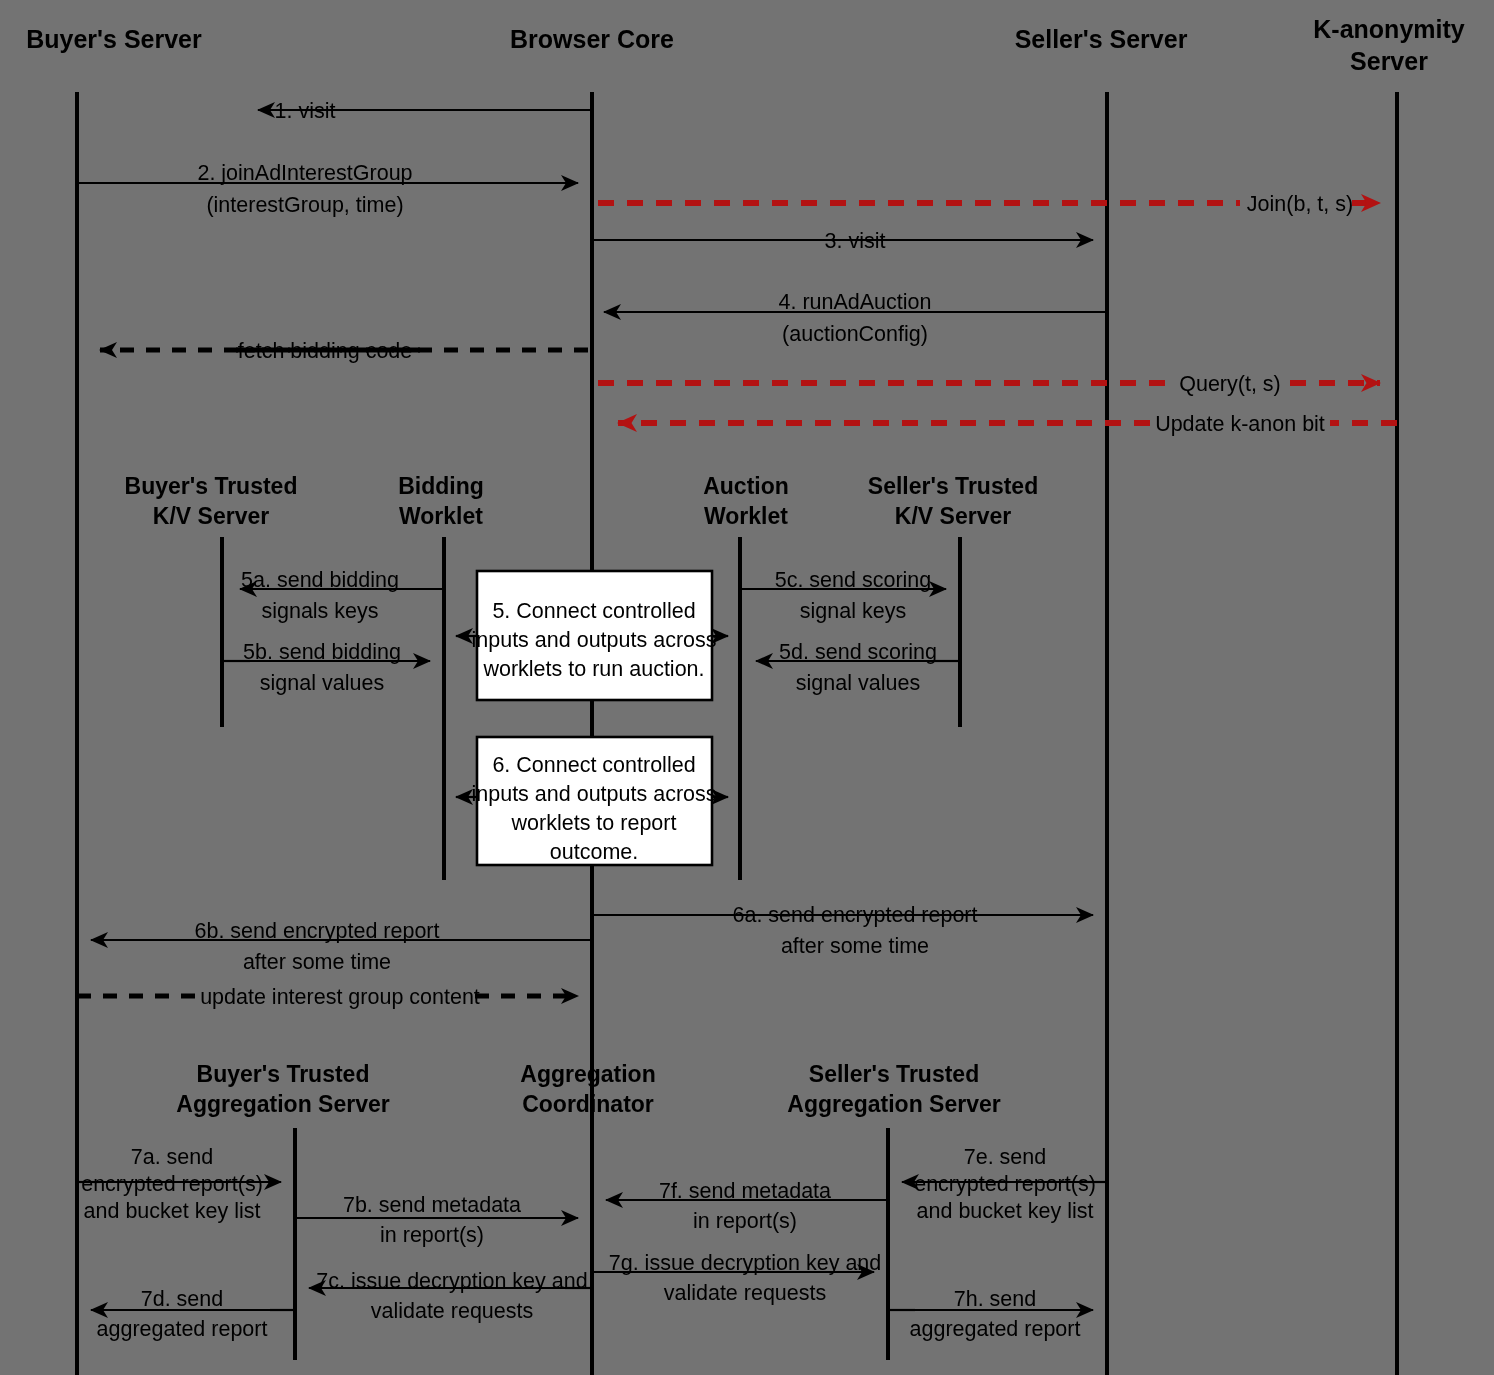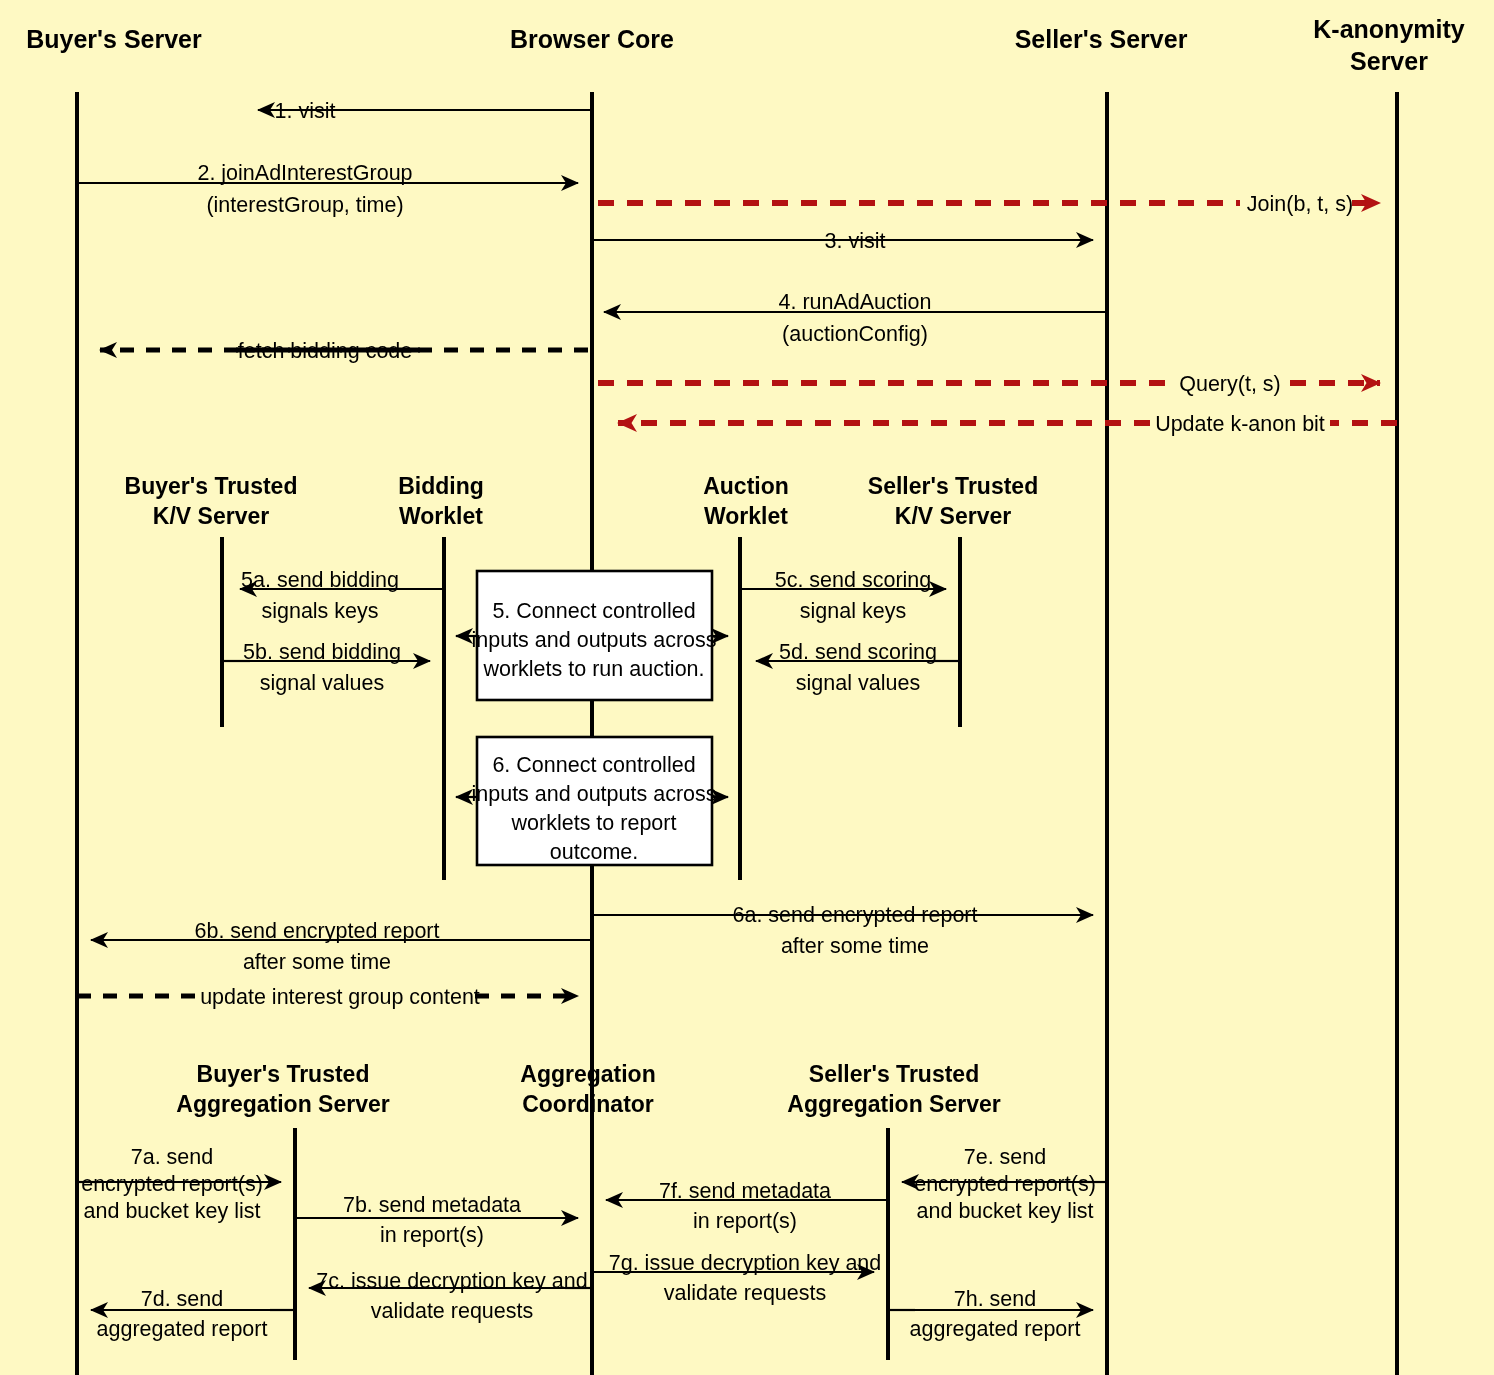--- a/index.html
+++ b/index.html
@@ -4,21 +4,21 @@
 <style>
   html, body {
     margin: 0;
     padding: 0;
     background: #ffffff;
   }
   #diagram-root {
     position: relative;
     width: 1494px;
     height: 1375px;
-    background: #fef9c3;
+    background: #737373;
     font-family: "Liberation Sans", sans-serif;
   }
   svg.seq {
     display: block;
     width: 1494px;
     height: 1375px;
   }
   .lifeline { stroke: #000000; stroke-width: 4; }
   .sublifeline { stroke: #000000; stroke-width: 4; }
   .arrowline { stroke: #000000; stroke-width: 2.2; fill: none; }

